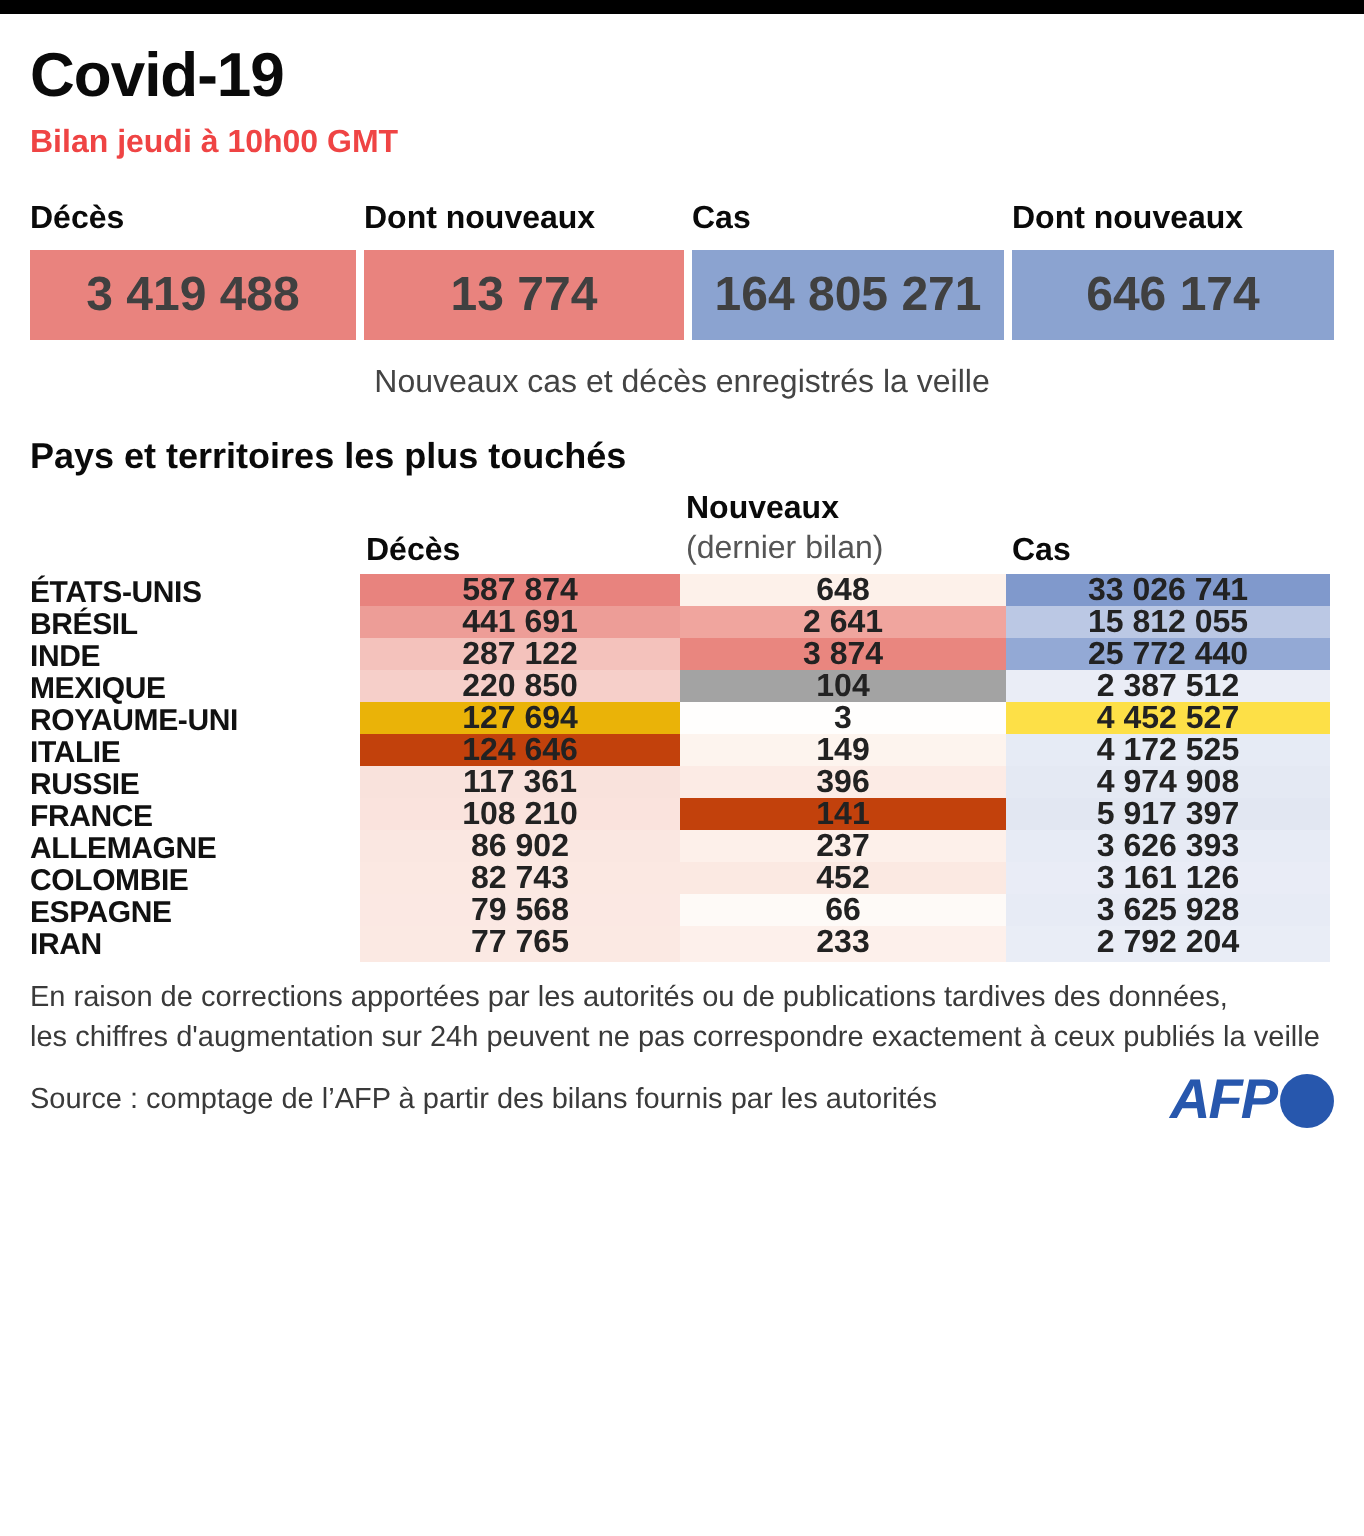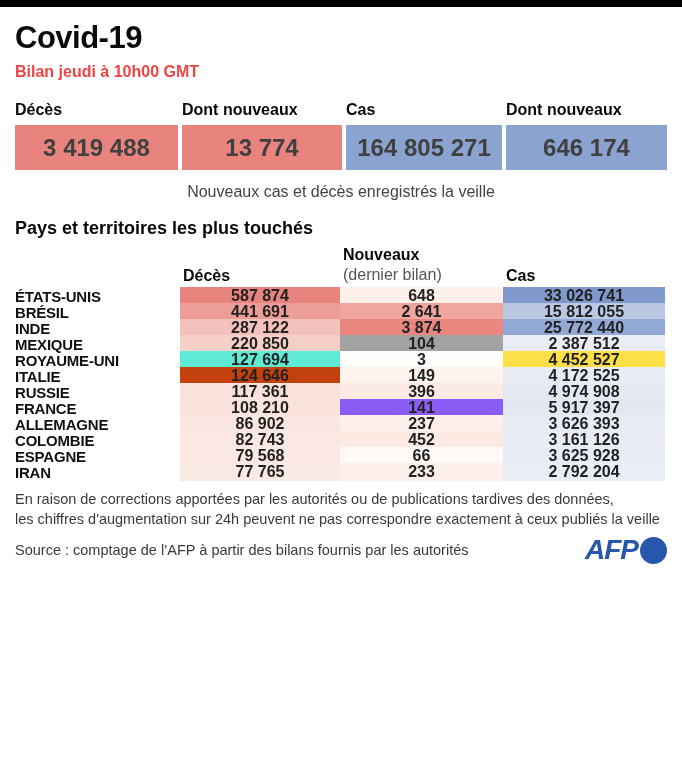--- a/index.html
+++ b/index.html
@@ -126,40 +126,40 @@
     <div class="c-val" style="background: rgb(147, 169, 213);">25 772 440</div>
   </div>
   <div class="t-grid t-row">
     <div class="c-country">MEXIQUE</div>
     <div class="c-val" style="background: rgb(246, 207, 201);">220 850</div>
     <div class="c-val" style="background: #a3a3a3;">104</div>
     <div class="c-val" style="background: rgb(234, 237, 246);">2 387 512</div>
   </div>
   <div class="t-grid t-row">
     <div class="c-country">ROYAUME-UNI</div>
-    <div class="c-val" style="background: #5eead4;">127 694</div>
+    <div class="c-val" style="background: #eab308;">127 694</div>
     <div class="c-val" style="background: rgb(255, 254, 253);">3</div>
     <div class="c-val" style="background: #fde047;">4 452 527</div>
   </div>
   <div class="t-grid t-row">
     <div class="c-country">ITALIE</div>
     <div class="c-val" style="background: #c2410c;">124 646</div>
     <div class="c-val" style="background: rgb(253, 244, 238);">149</div>
     <div class="c-val" style="background: rgb(230, 235, 245);">4 172 525</div>
   </div>
   <div class="t-grid t-row">
     <div class="c-country">RUSSIE</div>
     <div class="c-val" style="background: rgb(249, 226, 220);">117 361</div>
     <div class="c-val" style="background: rgb(252, 235, 229);">396</div>
     <div class="c-val" style="background: rgb(228, 233, 243);">4 974 908</div>
   </div>
   <div class="t-grid t-row">
     <div class="c-country">FRANCE</div>
     <div class="c-val" style="background: rgb(250, 227, 221);">108 210</div>
-    <div class="c-val" style="background: #8b5cf6;">141</div>
+    <div class="c-val" style="background: #c2410c;">141</div>
     <div class="c-val" style="background: rgb(226, 231, 242);">5 917 397</div>
   </div>
   <div class="t-grid t-row">
     <div class="c-country">ALLEMAGNE</div>
     <div class="c-val" style="background: rgb(250, 231, 225);">86 902</div>
     <div class="c-val" style="background: rgb(253, 240, 234);">237</div>
     <div class="c-val" style="background: rgb(231, 235, 245);">3 626 393</div>
   </div>
   <div class="t-grid t-row">
     <div class="c-country">COLOMBIE</div>

